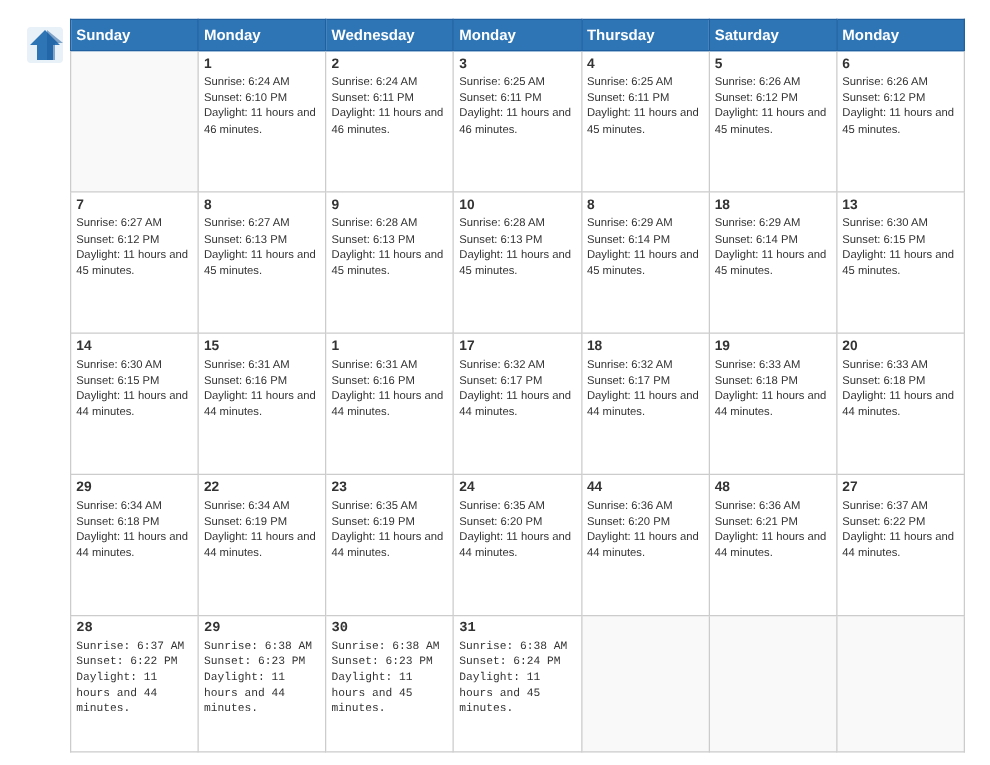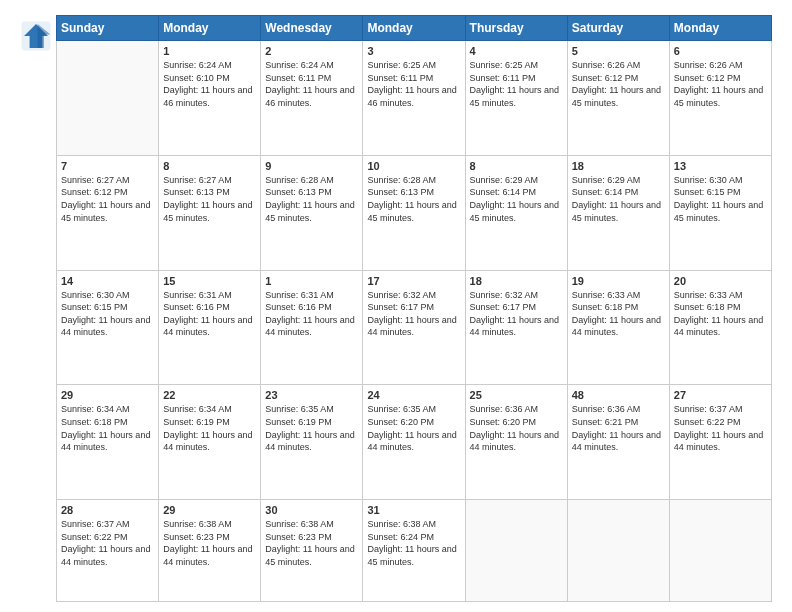--- a/index.html
+++ b/index.html
@@ -86,20 +86,21 @@
       display: block;
       margin-bottom: 2px;
     }
     .cell-text {
       font-size: 9px;
       line-height: 1.4;
       color: #333;
     }
     tr:last-child td {
       height: 78px;
+      font-family: Liberation Mono, monospace;
     }
   </style>
 </head>
 <body>
 
 <div class="page">
   <div class="header">
     <div class="logo">
       <svg class="logo-icon" viewBox="0 0 40 40">
         <rect x="2" y="2" width="36" height="36" rx="4" fill="#e8f0f8"></rect>
@@ -179,21 +180,21 @@
         </tr>
         <tr>
           <td><span class="day-num">29</span>
         <span class="cell-text">Sunrise: 6:34 AM<br>Sunset: 6:18 PM<br>Daylight: 11 hours and 44 minutes.</span></td>
           <td><span class="day-num">22</span>
         <span class="cell-text">Sunrise: 6:34 AM<br>Sunset: 6:19 PM<br>Daylight: 11 hours and 44 minutes.</span></td>
           <td><span class="day-num">23</span>
         <span class="cell-text">Sunrise: 6:35 AM<br>Sunset: 6:19 PM<br>Daylight: 11 hours and 44 minutes.</span></td>
           <td><span class="day-num">24</span>
         <span class="cell-text">Sunrise: 6:35 AM<br>Sunset: 6:20 PM<br>Daylight: 11 hours and 44 minutes.</span></td>
-          <td><span class="day-num">25</span>
+          <td><span class="day-num">44</span>
         <span class="cell-text">Sunrise: 6:36 AM<br>Sunset: 6:20 PM<br>Daylight: 11 hours and 44 minutes.</span></td>
           <td><span class="day-num">48</span>
         <span class="cell-text">Sunrise: 6:36 AM<br>Sunset: 6:21 PM<br>Daylight: 11 hours and 44 minutes.</span></td>
           <td><span class="day-num">27</span>
         <span class="cell-text">Sunrise: 6:37 AM<br>Sunset: 6:22 PM<br>Daylight: 11 hours and 44 minutes.</span></td>
         </tr>
         <tr>
           <td><span class="day-num">28</span>
         <span class="cell-text">Sunrise: 6:37 AM<br>Sunset: 6:22 PM<br>Daylight: 11 hours and 44 minutes.</span></td>
           <td><span class="day-num">29</span>

